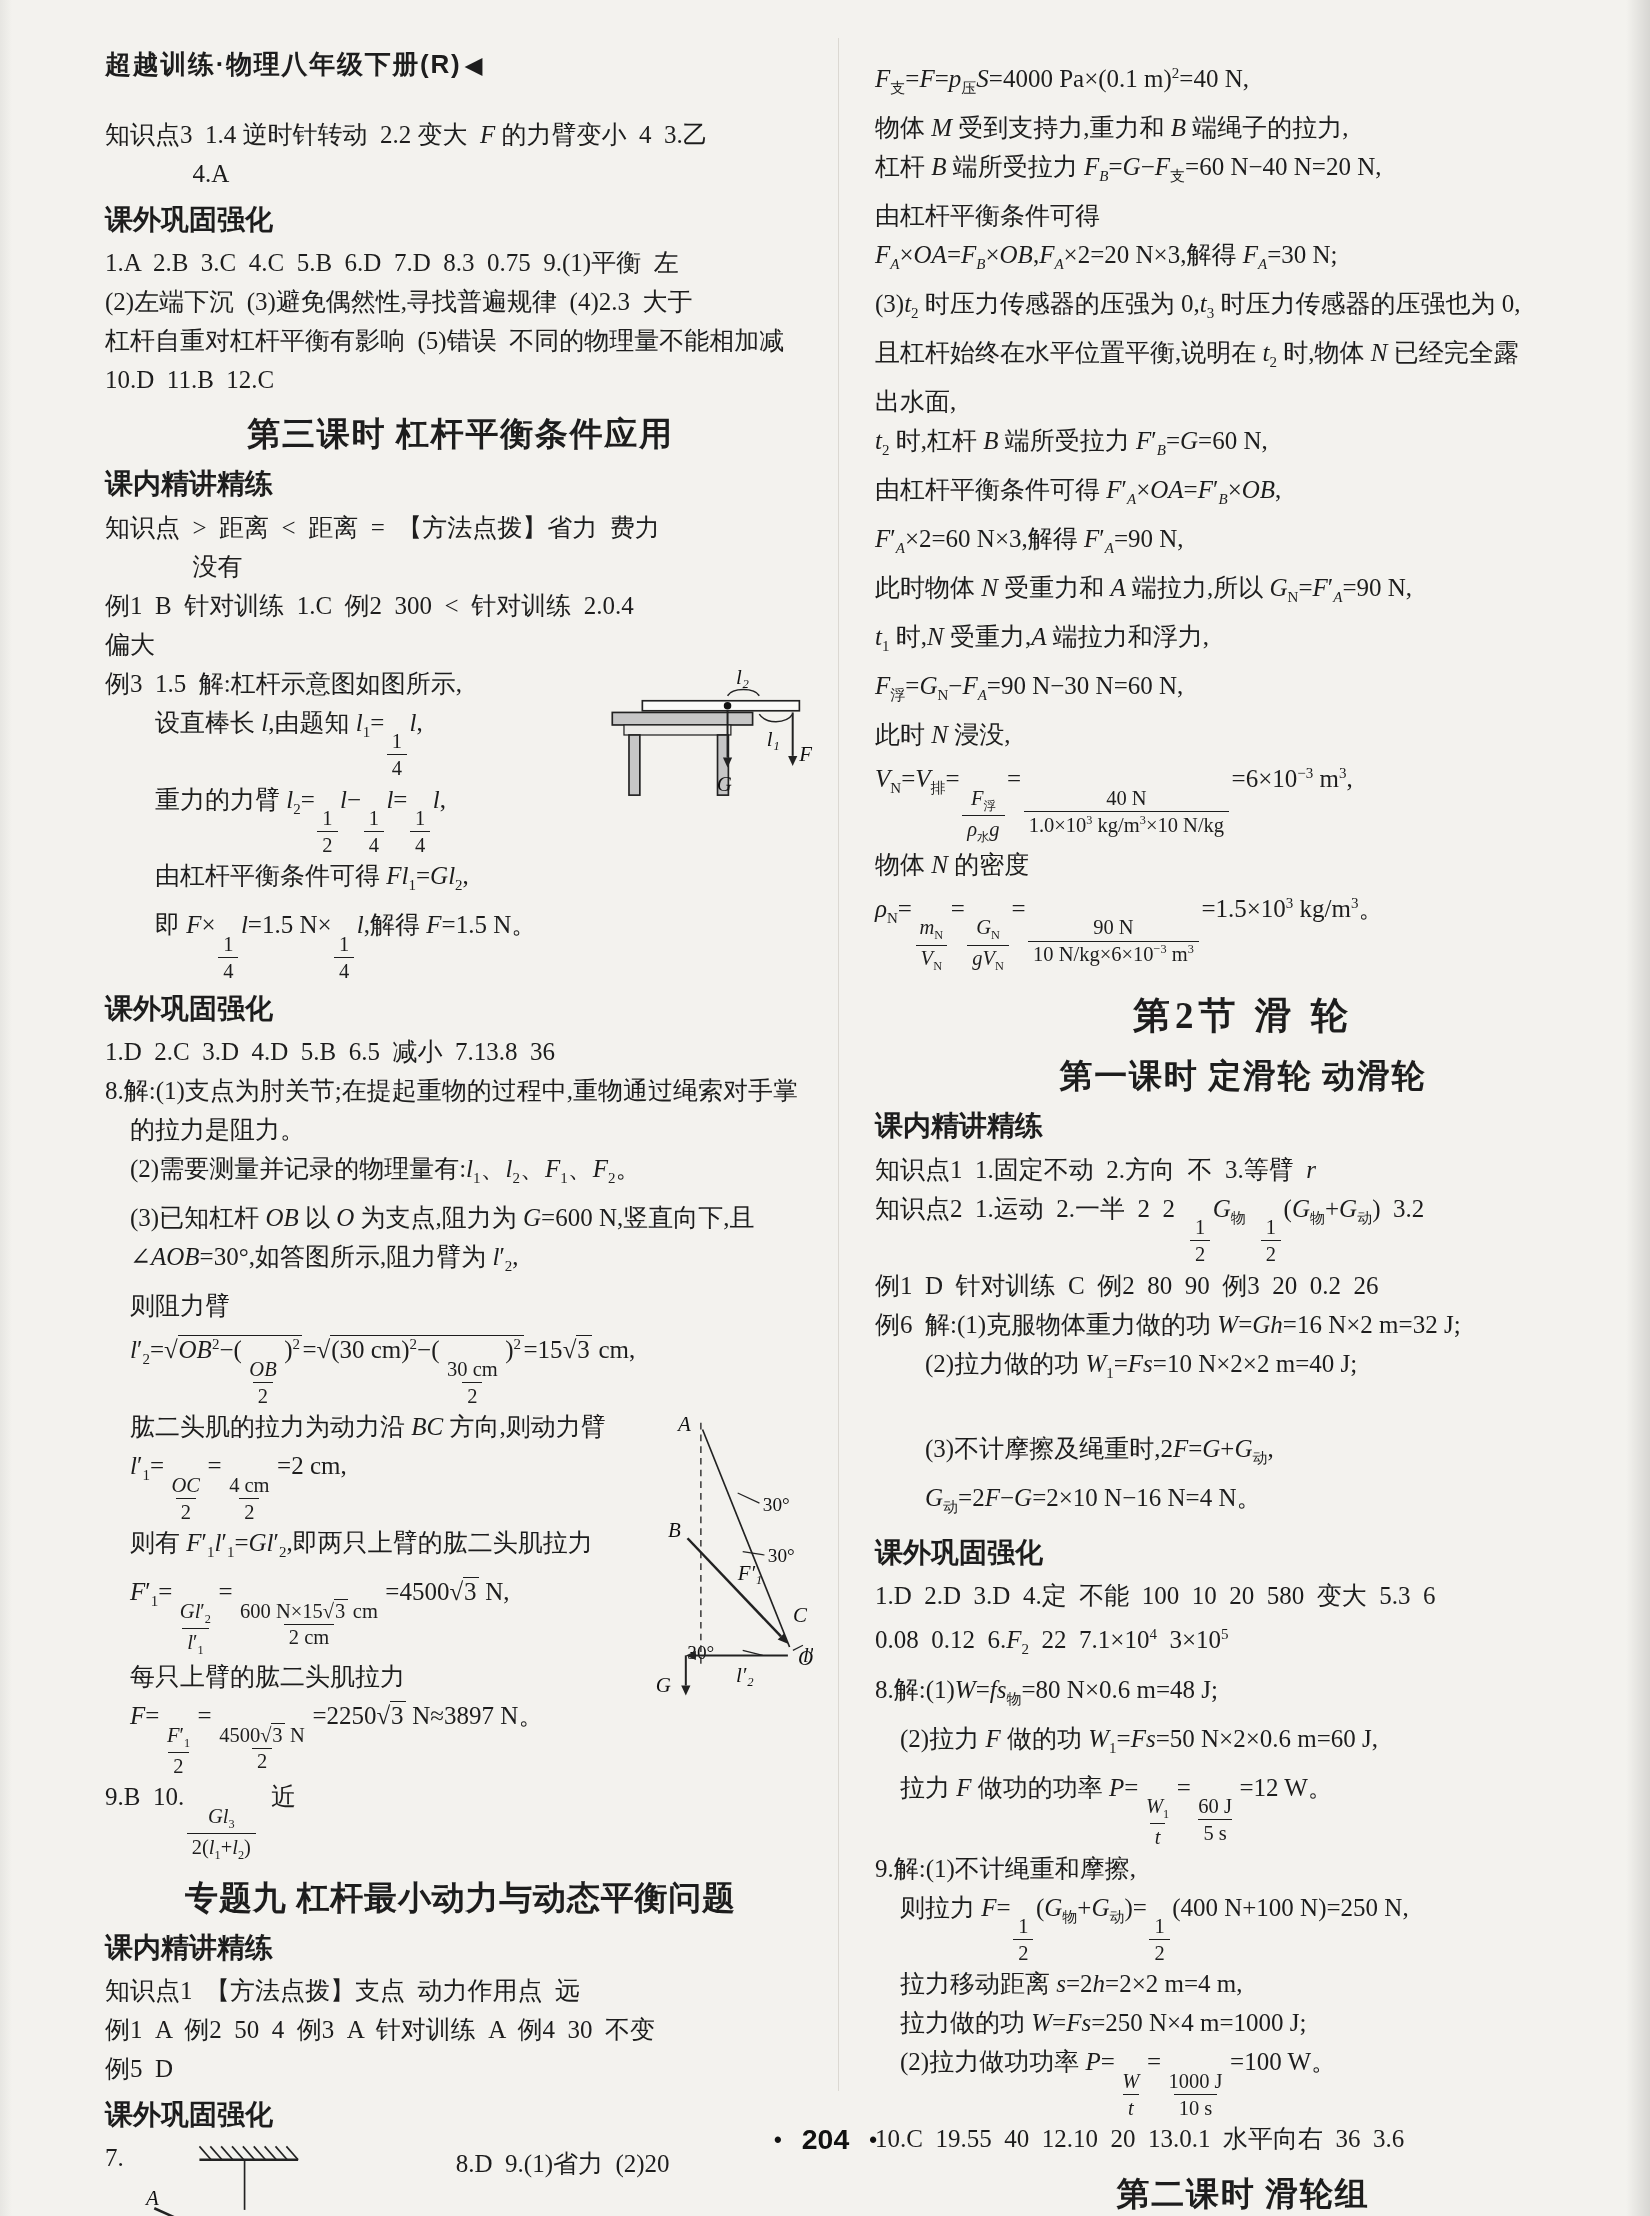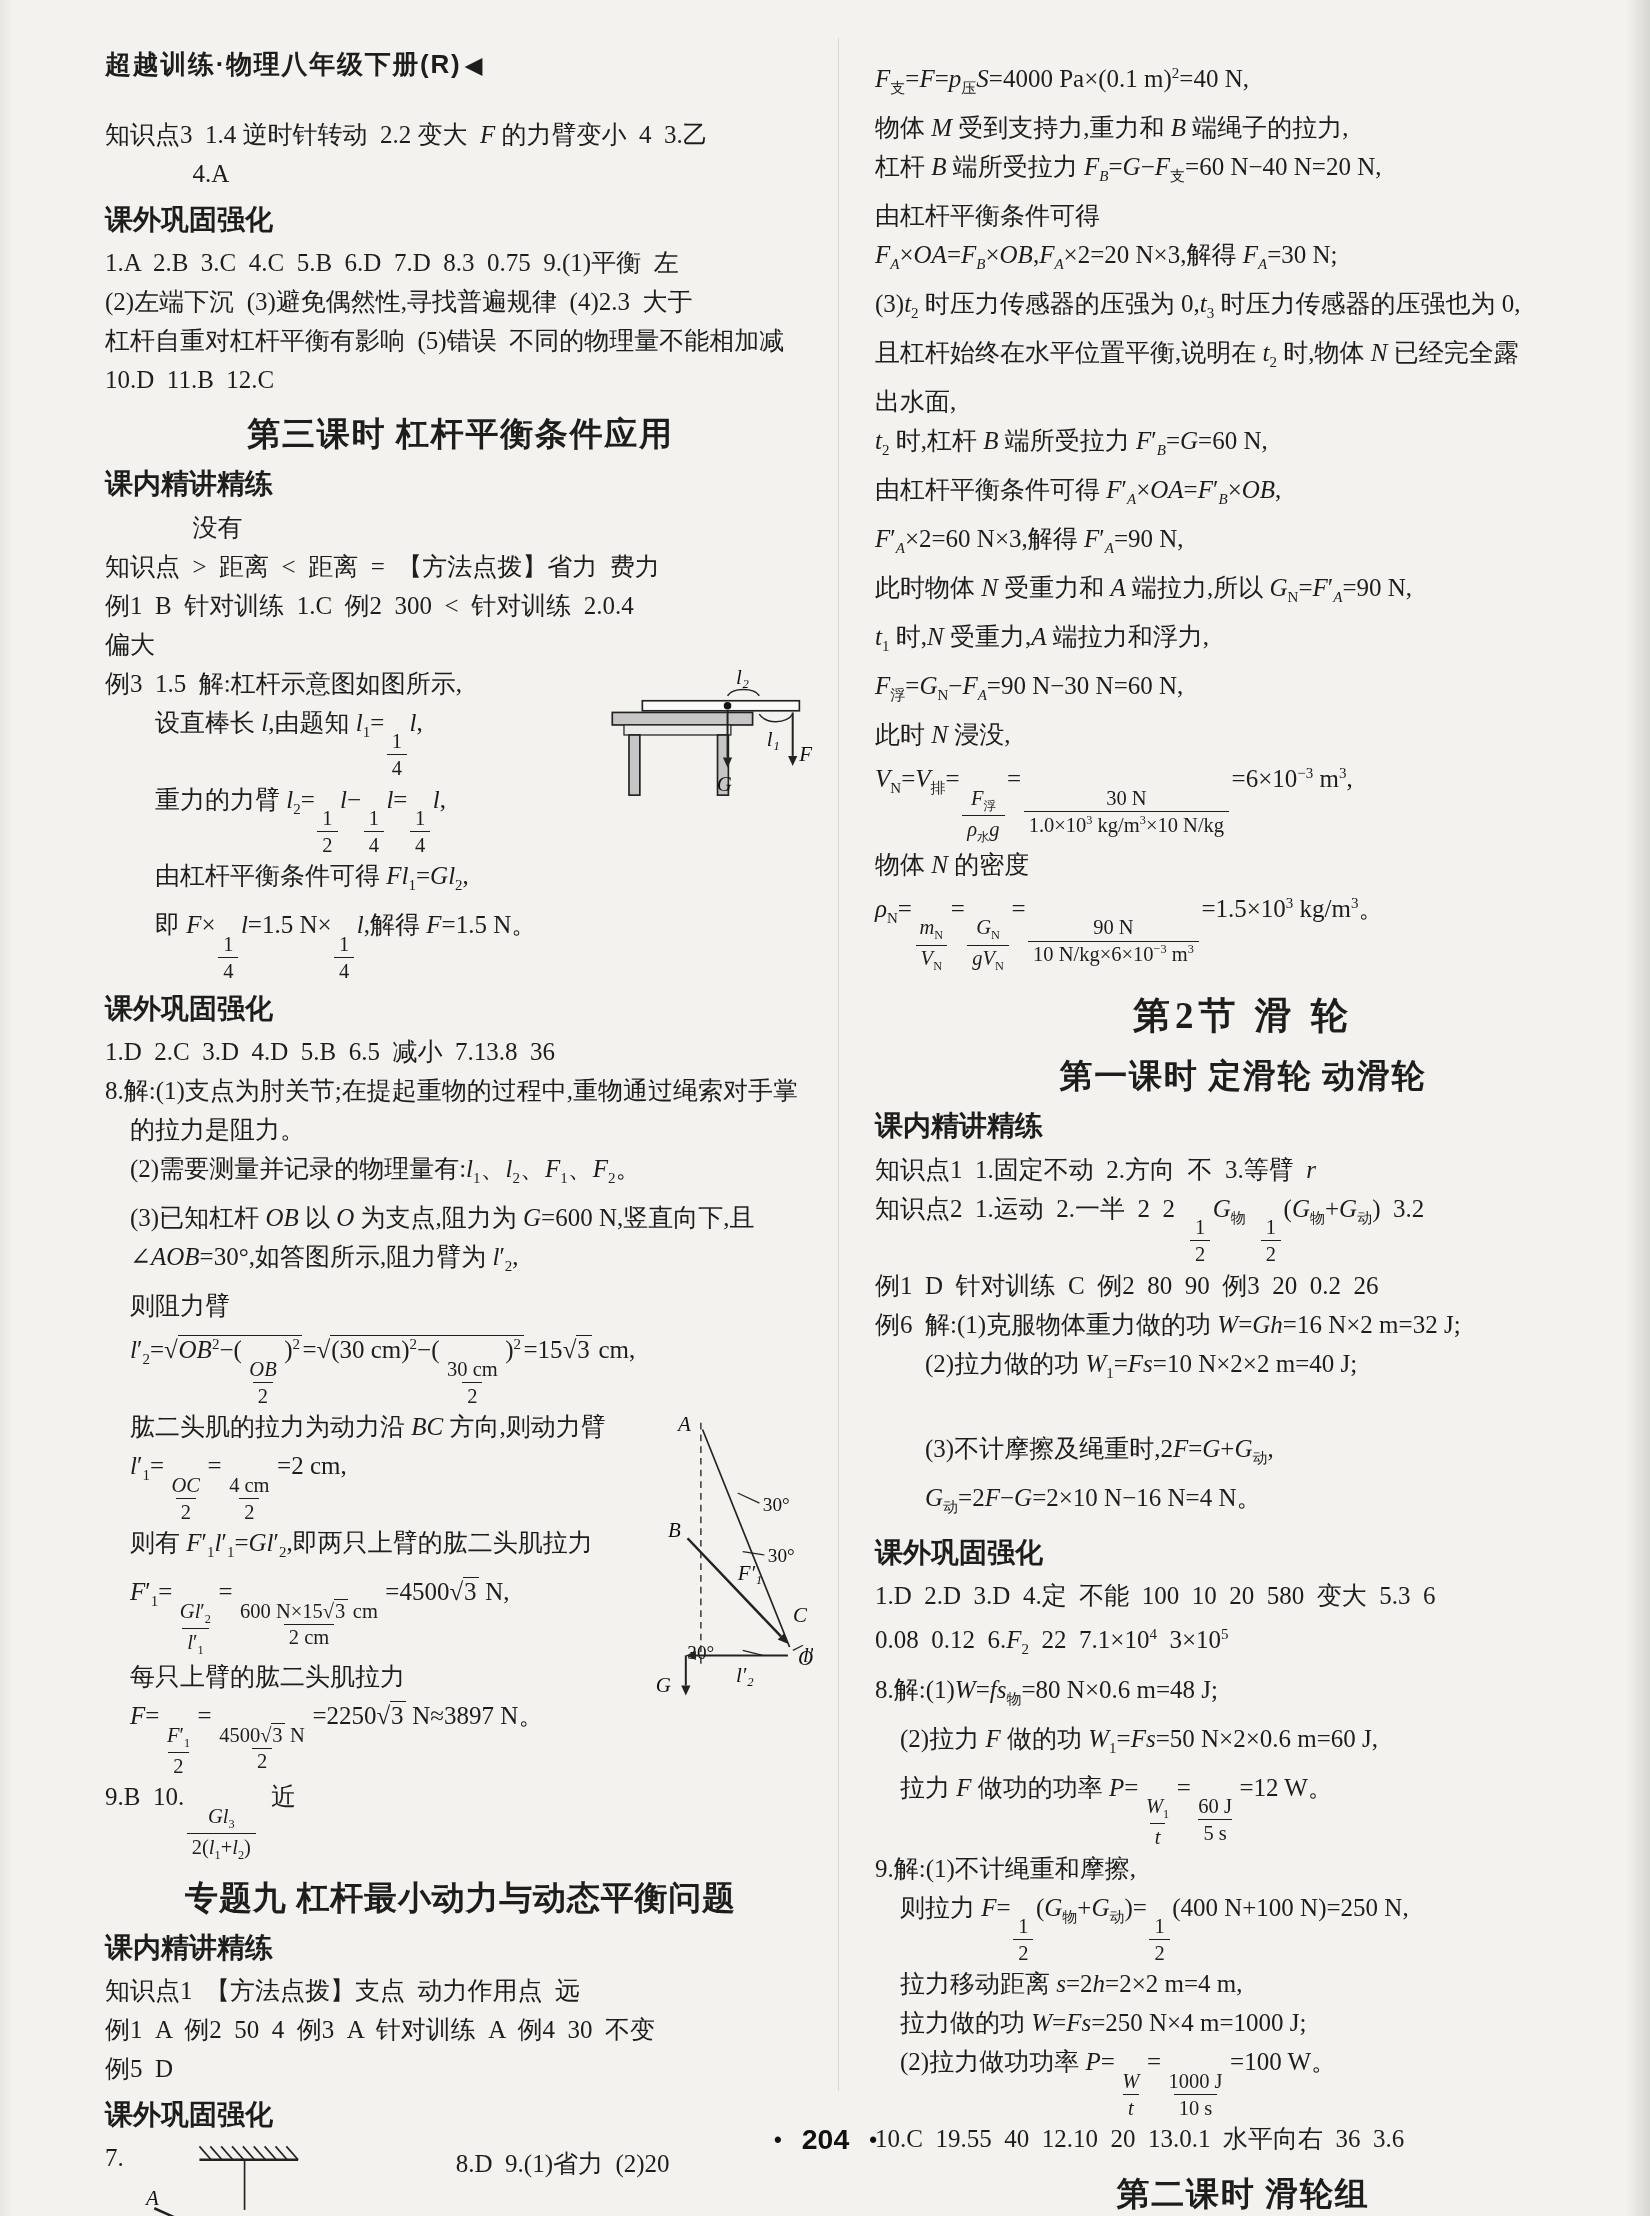--- a/index.html
+++ b/index.html
@@ -51,22 +51,22 @@
   <div class="col-left" id="col-left">
       <p class="ln">知识点3  1.4 逆时针转动  2.2 变大  <i>F</i> 的力臂变小  4  3.乙</p>
       <p class="ln" style="padding-left: 3.5em;">4.A</p>
       <div class="lbl">课外巩固强化</div>
       <p class="ln">1.A  2.B  3.C  4.C  5.B  6.D  7.D  8.3  0.75  9.(1)平衡  左</p>
       <p class="ln">(2)左端下沉  (3)避免偶然性,寻找普遍规律  (4)2.3  大于</p>
       <p class="ln">杠杆自重对杠杆平衡有影响  (5)错误  不同的物理量不能相加减</p>
       <p class="ln">10.D  11.B  12.C</p>
       <div class="h2">第三课时  杠杆平衡条件应用</div>
       <div class="lbl">课内精讲精练</div>
+      <p class="ln">知识点  &gt;  距离  &lt;  距离  =  【方法点拨】省力  费力</p>
       <p class="ln" style="padding-left: 3.5em;">没有</p>
-      <p class="ln">知识点  &gt;  距离  &lt;  距离  =  【方法点拨】省力  费力</p>
       <p class="ln">例1  B  针对训练  1.C  例2  300  &lt;  针对训练  2.0.4</p>
       <p class="ln">偏大</p>
       <div class="grp">
         <div class="fig" style="top: 0px; text-align: right;"><svg width="211" height="147" viewBox="0 0 252 176">
             <rect x="12" y="58" width="168" height="15" fill="#c6c6c6" stroke="#222" stroke-width="2"></rect>
             <rect x="26" y="73" width="128" height="12" fill="#ecebe8" stroke="#222" stroke-width="1.5"></rect>
             <rect x="32" y="85" width="13" height="72" fill="#c6c6c6" stroke="#222" stroke-width="2"></rect>
             <rect x="138" y="85" width="13" height="72" fill="#c6c6c6" stroke="#222" stroke-width="2"></rect>
             <rect x="48" y="44" width="188" height="12" fill="#fbfbf9" stroke="#222" stroke-width="2"></rect>
             <circle cx="150" cy="50" r="4.5" fill="#111"></circle>
@@ -181,21 +181,21 @@
       <p class="ln">(3)<i>t</i><sub>2</sub> 时压力传感器的压强为 0,<i>t</i><sub>3</sub> 时压力传感器的压强也为 0,</p>
       <p class="ln">且杠杆始终在水平位置平衡,说明在 <i>t</i><sub>2</sub> 时,物体 <i>N</i> 已经完全露</p>
       <p class="ln">出水面,</p>
       <p class="ln"><i>t</i><sub>2</sub> 时,杠杆 <i>B</i> 端所受拉力 <i>F</i>′<sub><i>B</i></sub>=<i>G</i>=60 N,</p>
       <p class="ln">由杠杆平衡条件可得 <i>F</i>′<sub><i>A</i></sub>×<i>OA</i>=<i>F</i>′<sub><i>B</i></sub>×<i>OB</i>,</p>
       <p class="ln"><i>F</i>′<sub><i>A</i></sub>×2=60 N×3,解得 <i>F</i>′<sub><i>A</i></sub>=90 N,</p>
       <p class="ln">此时物体 <i>N</i> 受重力和 <i>A</i> 端拉力,所以 <i>G</i><sub>N</sub>=<i>F</i>′<sub><i>A</i></sub>=90 N,</p>
       <p class="ln"><i>t</i><sub>1</sub> 时,<i>N</i> 受重力,<i>A</i> 端拉力和浮力,</p>
       <p class="ln"><i>F</i><sub>浮</sub>=<i>G</i><sub>N</sub>−<i>F</i><sub><i>A</i></sub>=90 N−30 N=60 N,</p>
       <p class="ln">此时 <i>N</i> 浸没,</p>
-      <p class="ln"><i>V</i><sub>N</sub>=<i>V</i><sub>排</sub>=<span class="frac"><span class="fn"><i>F</i><sub>浮</sub></span><span class="fd"><i>ρ</i><sub>水</sub><i>g</i></span></span>=<span class="frac"><span class="fn">30 N</span><span class="fd">1.0×10<sup>3</sup> kg/m<sup>3</sup>×10 N/kg</span></span>=6×10<sup>−3</sup> m<sup>3</sup>,</p>
+      <p class="ln"><i>V</i><sub>N</sub>=<i>V</i><sub>排</sub>=<span class="frac"><span class="fn"><i>F</i><sub>浮</sub></span><span class="fd"><i>ρ</i><sub>水</sub><i>g</i></span></span>=<span class="frac"><span class="fn">40 N</span><span class="fd">1.0×10<sup>3</sup> kg/m<sup>3</sup>×10 N/kg</span></span>=6×10<sup>−3</sup> m<sup>3</sup>,</p>
       <p class="ln">物体 <i>N</i> 的密度</p>
       <p class="ln"><i>ρ</i><sub>N</sub>=<span class="frac"><span class="fn"><i>m</i><sub>N</sub></span><span class="fd"><i>V</i><sub>N</sub></span></span>=<span class="frac"><span class="fn"><i>G</i><sub>N</sub></span><span class="fd"><i>gV</i><sub>N</sub></span></span>=<span class="frac"><span class="fn">90 N</span><span class="fd">10 N/kg×6×10<sup>−3</sup> m<sup>3</sup></span></span>=1.5×10<sup>3</sup> kg/m<sup>3</sup>。</p>
       <div class="h1">第2节  滑  轮</div>
       <div class="h2">第一课时  定滑轮  动滑轮</div>
       <div class="lbl">课内精讲精练</div>
       <p class="ln">知识点1  1.固定不动  2.方向  不  3.等臂  <i>r</i></p>
       <p class="ln">知识点2  1.运动  2.一半  2  2  <span class="frac"><span class="fn">1</span><span class="fd">2</span></span><i>G</i><sub>物</sub>  <span class="frac"><span class="fn">1</span><span class="fd">2</span></span>(<i>G</i><sub>物</sub>+<i>G</i><sub>动</sub>)  3.2</p>
       <p class="ln">例1  D  针对训练  C  例2  80  90  例3  20  0.2  26</p>
       <p class="ln">例6  解:(1)克服物体重力做的功 <i>W</i>=<i>Gh</i>=16 N×2 m=32 J;</p>
       <p class="ln" style="padding-left: 2em;">(2)拉力做的功 <i>W</i><sub>1</sub>=<i>Fs</i>=10 N×2×2 m=40 J;</p>

